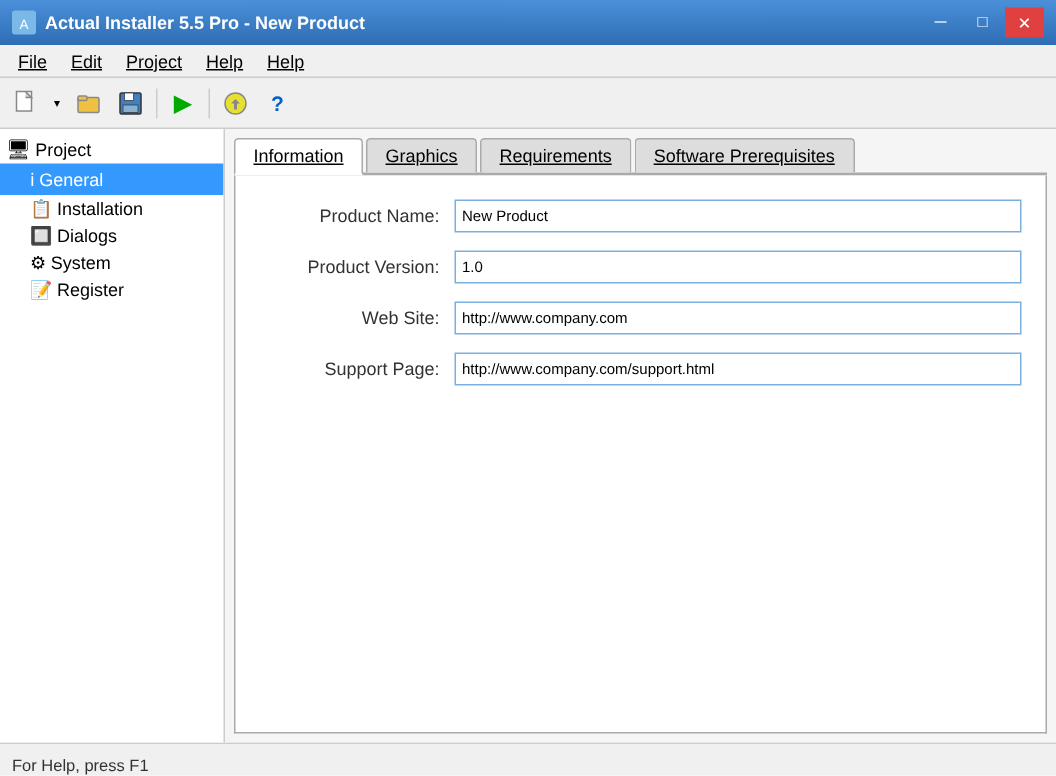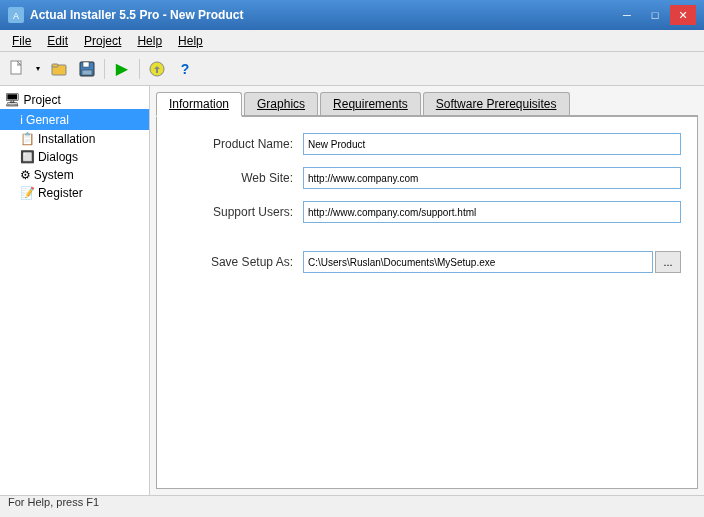--- a/index.html
+++ b/index.html
@@ -237,21 +237,21 @@
     .form-separator {
       height: 16px;
     }
 
     
     .status-bar {
       height: 22px;
       background: #f0f0f0;
       border-top: 1px solid #ccc;
       display: flex;
-      align-items: flex-start;
+      align-items: flex-end;
       padding: 0 8px;
       font-size: 11px;
       color: #333;
     }
   </style>
 </head>
 <body>
 
 <div class="title-bar">
   <div class="title-bar-left">
@@ -350,39 +350,38 @@
       <div class="tab">Software Prerequisites</div>
     </div>
 
     <div class="form-panel">
 
       <div class="form-row">
         <label class="form-label">Product Name:</label>
         <input class="form-input" type="text" value="New Product" style="">
       </div>
 
+      <div class="form-row">
+        <label class="form-label">Product Version:</label>
+        <input class="form-input" type="text" value="1.0" style="">
+      </div>
 
 
       <div class="form-row">
         <label class="form-label">Web Site:</label>
         <input class="form-input" type="text" value="http://www.company.com" style="">
       </div>
 
       <div class="form-row">
-        <label class="form-label">Support Users:</label>
+        <label class="form-label">Support Page:</label>
         <input class="form-input" type="text" value="http://www.company.com/support.html" style="">
       </div>
 
       <div class="form-separator"></div>
 
-      <div class="form-row-with-btn">
-        <label class="form-label">Save Setup As:</label>
-        <input class="form-input" type="text" value="C:\Users\Ruslan\Documents\MySetup.exe" style="">
-        <button class="browse-btn">...</button>
-      </div>
 
     </div>
   </div>
 
 </div>
 
 <div class="status-bar">
   <span>For Help, press F1</span>
 </div>
 

